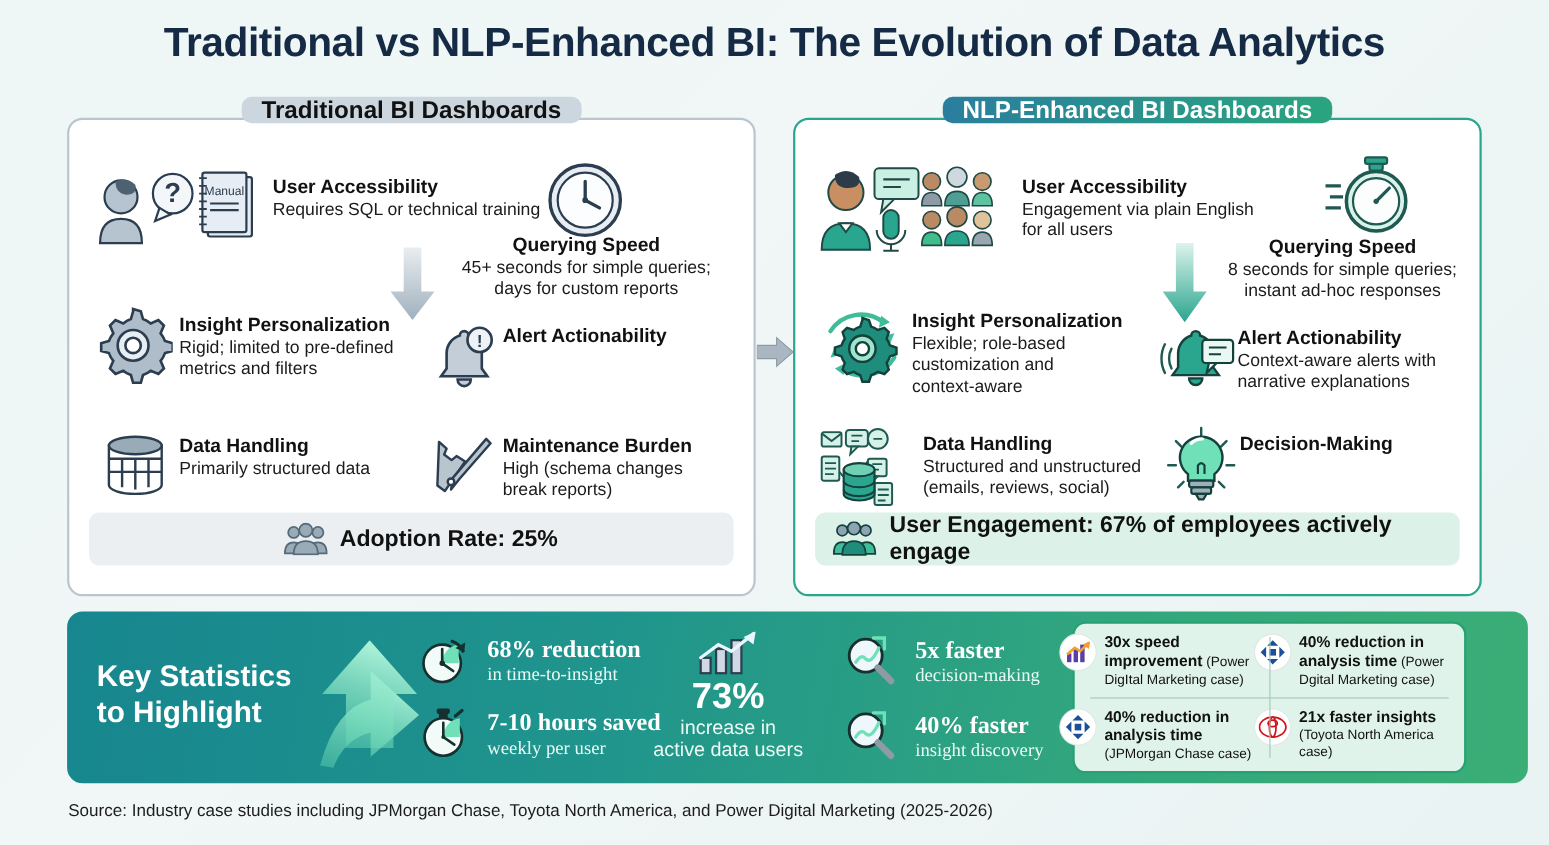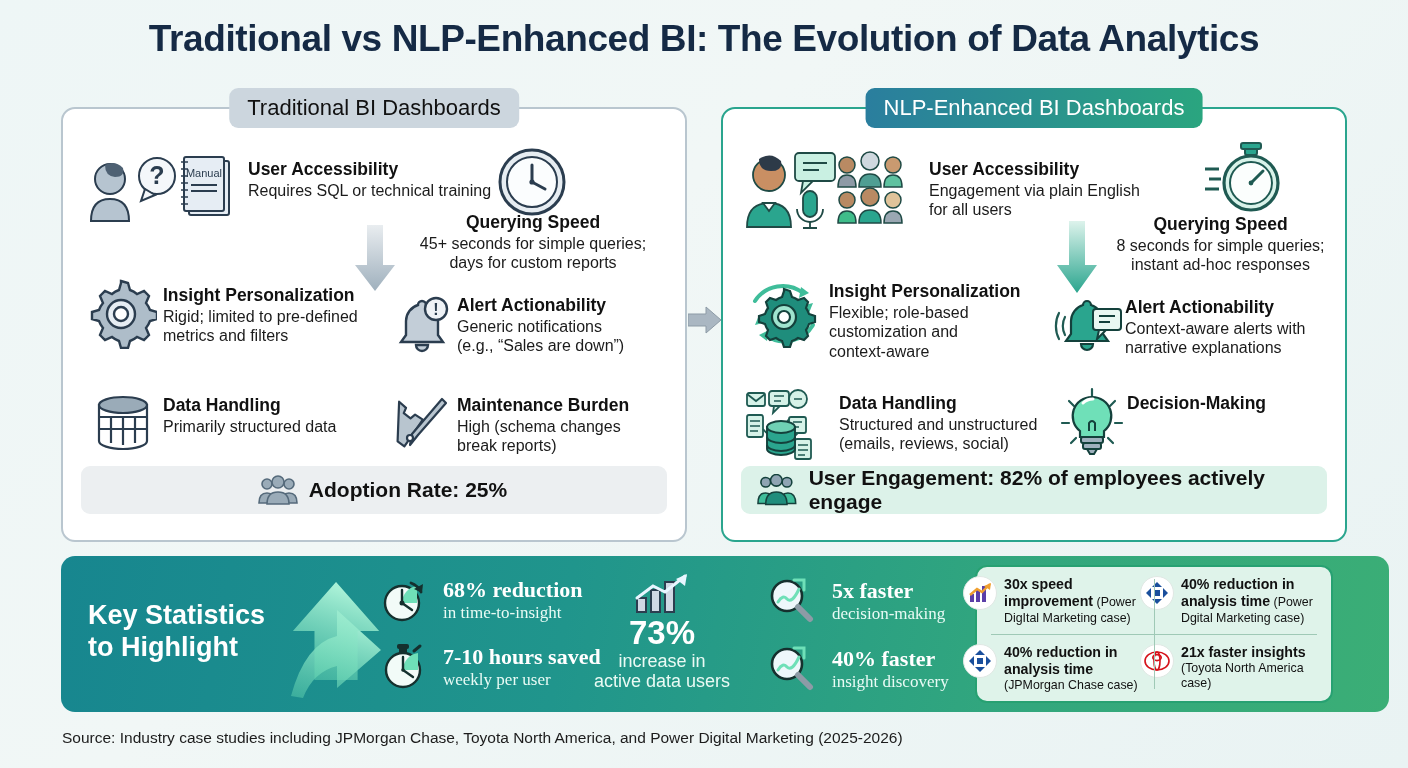--- a/index.html
+++ b/index.html
@@ -23,24 +23,24 @@
   
   .panel {
     position: absolute; background: #ffffff; border-radius: 14px;
   }
   #panel-trad { left: 61px; top: 107px; width: 626px; height: 435px;
     border: 2px solid #b9c6cf; }
   #panel-nlp  { left: 721px; top: 107px; width: 626px; height: 435px;
     border: 2px solid #2aa58e; }
 
   .panel-badge {
-    position: absolute; top: -21px; height: 40px;
+    position: absolute; top: -21px; height: 24px;
     border-radius: 9px; display: flex; align-items: center;
     justify-content: center; padding: 0 18px;
-    font-size: 22px; font-weight: normal; white-space: nowrap;
+    font-size: 22px; font-weight: bold; white-space: nowrap;
   }
   #badge-trad { left: 50%; transform: translateX(-50%);
     background: #ccd6de; color: #111; }
   #badge-nlp { left: 50%; transform: translateX(-50%);
     background: linear-gradient(90deg,#2a7e9e 0%,#2aa57f 100%);
     color: #ffffff; }
 
   
   .mid-arrow { position: absolute; left: 688px; top: 305px;
     width: 34px; height: 30px; }
@@ -187,22 +187,20 @@
       <g fill="#c3ced8" stroke="#2b3d4f" stroke-width="2.4">
         <path d="M32 8 a4 4 0 0 1 4 4 a17 17 0 0 1 12 16 v14 l5 7 H11 l5-7 V28 a17 17 0 0 1 12-16 a4 4 0 0 1 4-4z"></path>
         <path d="M26 52 a6 6 0 0 0 12 0z"></path>
         <circle cx="46" cy="16" r="11" fill="#eef2f6"></circle>
       </g>
       <text x="46" y="22" font-size="16" font-weight="bold" fill="#2b3d4f" text-anchor="middle" font-family="Liberation Sans, sans-serif">!</text>
     </svg>
     <div class="feat" style="left:394px; top:184px; width:230px;">
       <div class="txt">
         <div class="h">Alert Actionability</div>
-        <div class="d" style="white-space:pre-line;">Generic notifications
-(e.g., “Sales are down”)</div>
       </div>
     </div>
 
     <svg style="position:absolute;left:28px;top:282px;" width="64" height="64" viewBox="0 0 64 64">
       <g stroke="#2b3d4f" stroke-width="2.2" fill="#ffffff">
         <path d="M8 14 v36 a24 8 0 0 0 48 0 V14z"></path>
         <ellipse cx="32" cy="14" rx="24" ry="8" fill="#9aabb8"></ellipse>
         <path d="M8 26 h48 M8 38 h48 M20 26 v26 M32 26 v28 M44 26 v26" fill="none"></path>
       </g>
     </svg>
@@ -425,21 +423,21 @@
       <svg width="42" height="32" viewBox="0 0 42 32">
         <g stroke="#14413c" stroke-width="1.6">
           <circle cx="9" cy="8" r="5" fill="#8fa4b3"></circle>
             <circle cx="31" cy="8" r="5" fill="#8fa4b3"></circle>
           <circle cx="20" cy="6" r="6" fill="#8fa4b3"></circle>
           <path d="M1 30 q0-11 8-11 q8 0 8 11z" fill="#3fbd9a"></path>
           <path d="M24 30 q0-11 8-11 q8 0 8 11z" fill="#3fbd9a"></path>
           <path d="M9 31 q0-13 11-13 q11 0 11 13z" fill="#1f8d7c"></path>
         </g>
       </svg>
-      <span class="ft">User Engagement: 82% of employees actively engage</span>
+      <span class="ft">User Engagement: 67% of employees actively engage</span>
     </div>
   </div>
 
   <div id="ribbon">
     <div class="keytitle">
       <div>Key Statistics</div>
       <div>to Highlight</div>
     </div>
     <svg class="bigarrow" viewBox="0 0 100 118">
       <defs>

